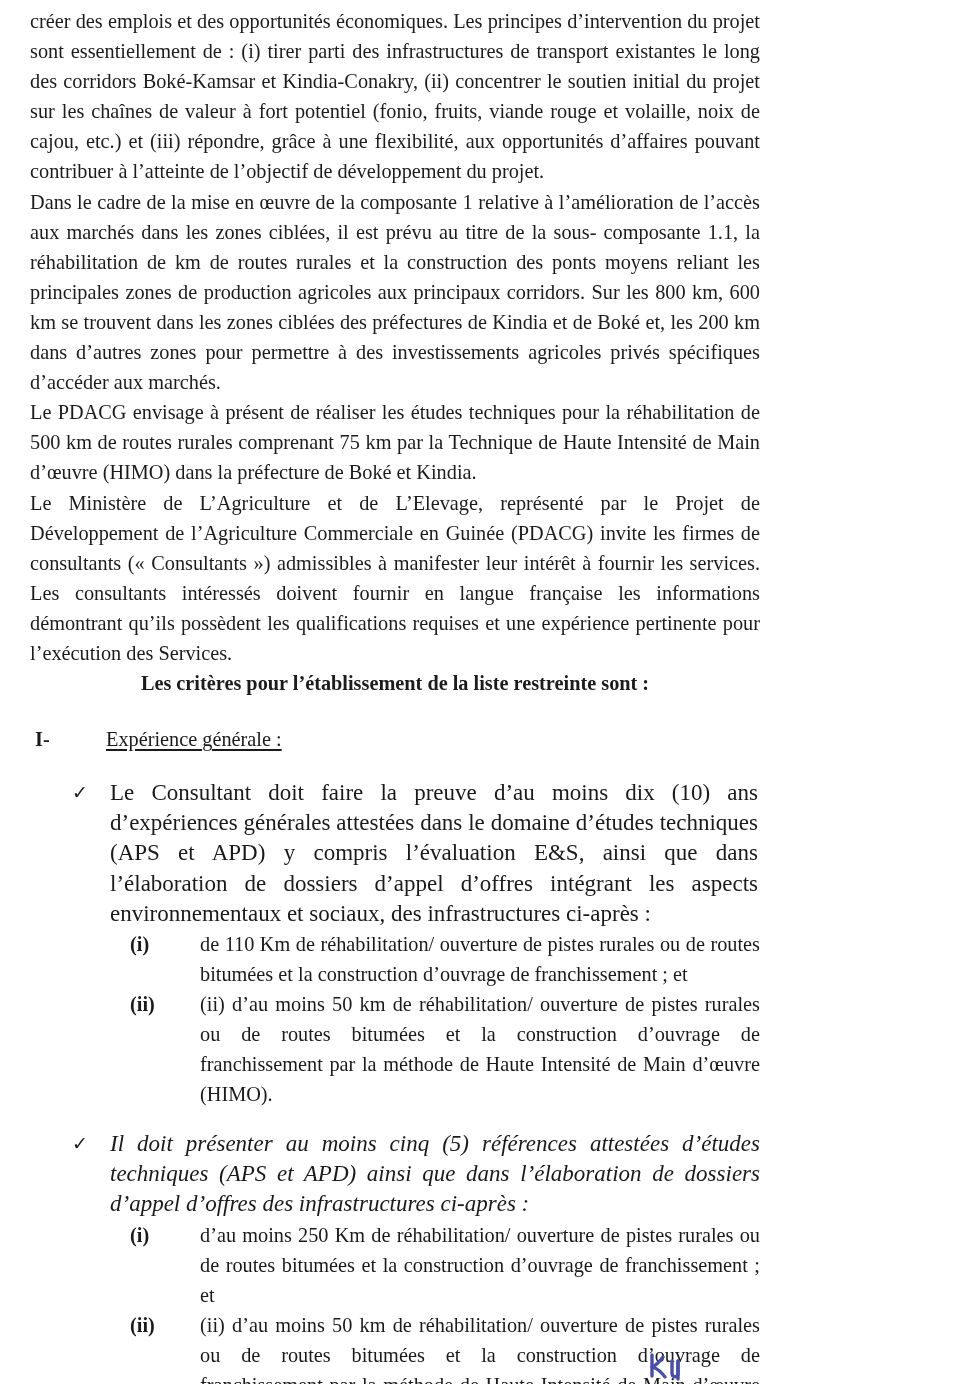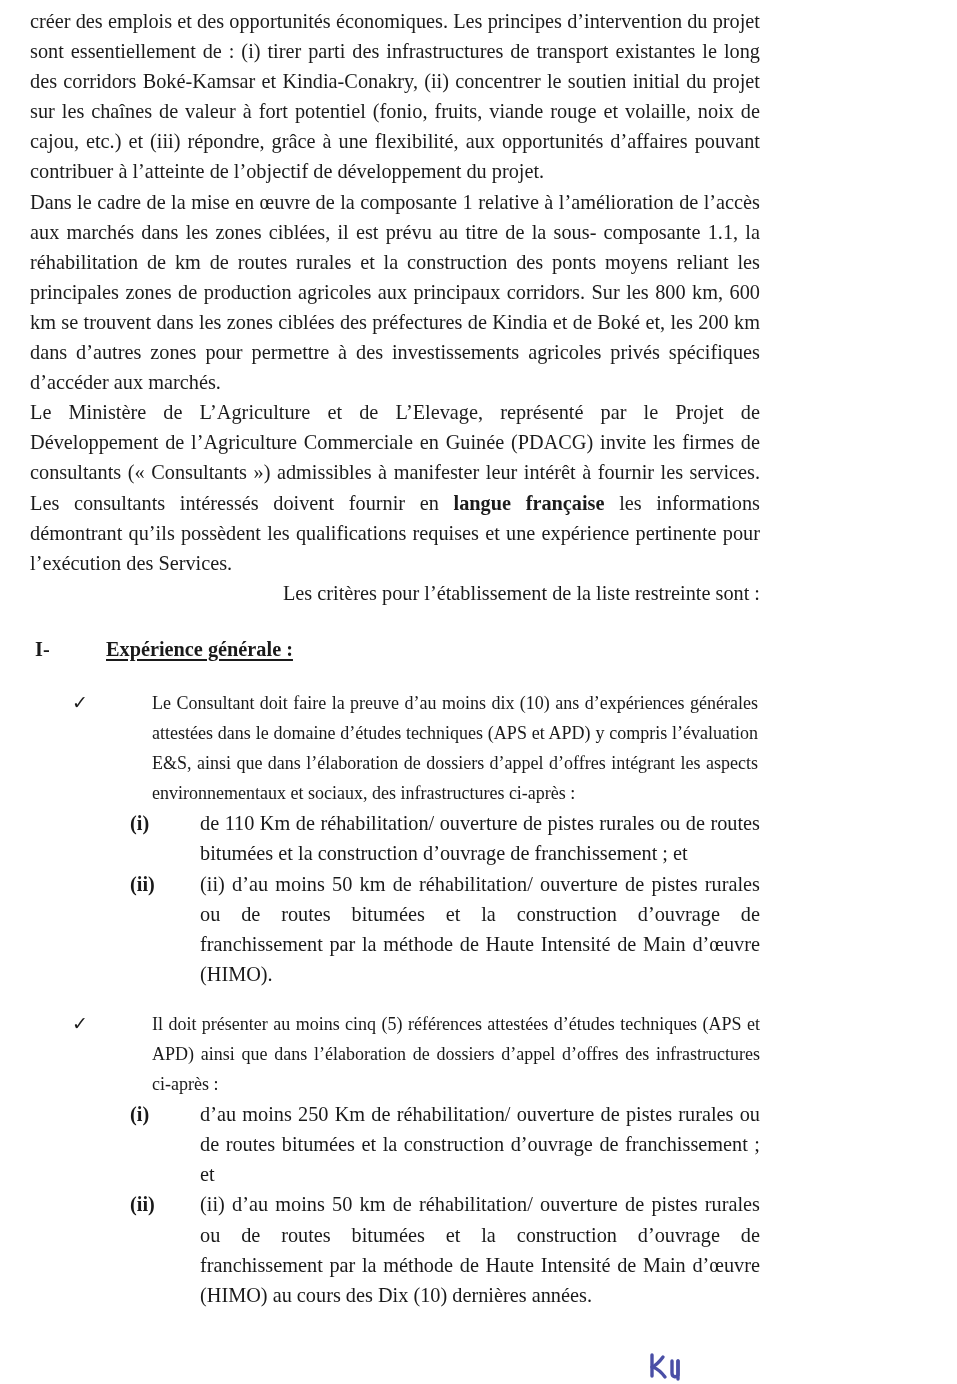--- a/index.html
+++ b/index.html
@@ -24,43 +24,44 @@
   .para {
     font-size: 20.3px;
     line-height: 30.1px;
     text-align: justify;
     text-justify: inter-word;
     margin: 0;
     hyphens: none;
     color: #1c1c1c;
   }
   .para.last-left {
-    text-align: right;
+    text-align: center;
+    font-weight: bold;
   }
-  b, .b { font-weight: bold; }
+  b, .b { font-weight: normal; }
 
   
   .section-head {
     display: flex;
     align-items: baseline;
     margin: 0;
     padding-top: 26px;
     padding-bottom: 2px;
   }
   .section-head .num {
     font-weight: bold;
     font-size: 20.3px;
     line-height: 30.1px;
     width: 76px;
     flex: 0 0 76px;
     padding-left: 5px;
     box-sizing: border-box;
   }
   .section-head .title {
-    font-weight: bold;
+    font-weight: normal;
     font-size: 20.3px;
     line-height: 30.1px;
     text-decoration: underline;
     text-underline-offset: 3px;
   }
 
   
   .check-item {
     display: flex;
     align-items: flex-start;
@@ -72,28 +73,27 @@
     flex: 0 0 38px;
     width: 38px;
     font-size: 19px;
     line-height: 30.1px;
     padding-left: 42px;
     box-sizing: content-box;
     color: #1c1c1c;
   }
   .check-item .ctext {
     flex: 1 1 auto;
-    font-size: 18px;
+    font-size: 23px;
     line-height: 30.1px;
     text-align: justify;
     text-justify: inter-word;
     padding-right: 2px;
-    margin-left: 42px;
   }
-  .check-item.narrow .ctext { padding-right: 0; }
+  .check-item.narrow .ctext { padding-right: 0; font-style: italic; }
 
   
   .roman-item {
     display: flex;
     align-items: flex-start;
     margin: 0;
   }
   .roman-item .rnum {
     flex: 0 0 70px;
     width: 70px;
@@ -125,20 +125,21 @@
 </head>
 <body>
 
 <div id="page">
 
   <p class="para">créer des emplois et des opportunités économiques. Les principes d’intervention du projet sont essentiellement de : (i) tirer parti des infrastructures de transport existantes le long des corridors Boké-Kamsar et Kindia-Conakry, (ii) concentrer le soutien initial du projet sur les chaînes de valeur à fort potentiel (fonio, fruits, viande rouge et volaille, noix de cajou, etc.) et (iii) répondre, grâce à une flexibilité, aux opportunités d’affaires pouvant contribuer à l’atteinte de l’objectif de développement du projet.</p>
 
   <p class="para">Dans le cadre de la mise en œuvre de la composante 1 relative à l’amélioration de l’accès aux marchés dans les zones ciblées, il est prévu au titre de la sous- composante 1.1, la réhabilitation de km de routes rurales et la construction des ponts moyens reliant les principales zones de production agricoles aux principaux corridors. Sur les 800 km, 600 km se trouvent dans les zones ciblées des préfectures de Kindia et de Boké et, les 200 km dans d’autres zones pour permettre à des investissements agricoles privés spécifiques d’accéder aux marchés.</p>
 
 
+  <p class="para">Le PDACG envisage à présent de réaliser les études techniques pour la réhabilitation de 500 km de routes rurales comprenant 75 km par la Technique de Haute Intensité de Main d’œuvre (HIMO) dans la préfecture de Boké et Kindia.</p>
 
   <p class="para"><span>Le Ministère de L’Agriculture et de L’Elevage, représenté par le Projet de Développement de l’Agriculture Commerciale en Guinée (PDACG) invite les firmes de consultants (« Consultants ») admissibles à manifester leur intérêt à fournir les services. Les consultants intéressés doivent fournir en </span><b>langue française</b><span> les informations démontrant qu’ils possèdent les qualifications requises et une expérience pertinente pour l’exécution des Services.</span></p>
 
   <p class="para last-left">Les critères pour l’établissement de la liste restreinte sont :</p>
 
   <div class="section-head">
     <span class="num">I-</span>
     <span class="title">Expérience générale :</span>
   </div>
 

